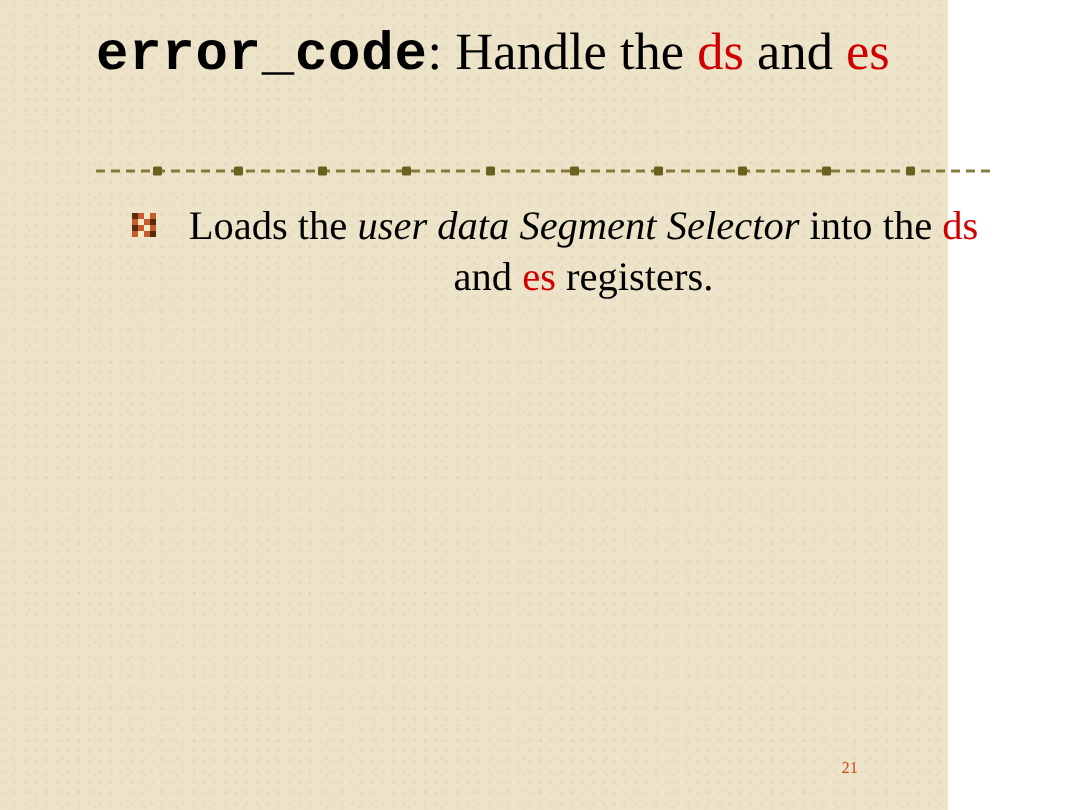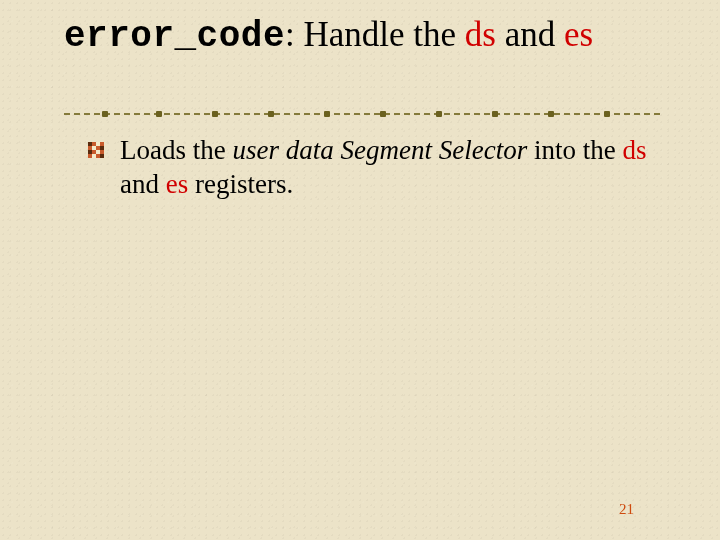--- a/index.html
+++ b/index.html
@@ -3,21 +3,21 @@
 <meta charset="utf-8">
 <style>
   html, body {
     margin: 0;
     padding: 0;
     width: 720px;
     height: 540px;
     overflow: hidden;
   }
   .slide {
-    width: 720px;
+    width: 632px;
     height: 540px;
     box-sizing: border-box;
     position: relative;
     background-color: #ece3c8;
     
     background-image:
       radial-gradient(rgba(0,0,0,0.035) 1px, transparent 1px),
       radial-gradient(rgba(0,0,0,0.03) 1px, transparent 1px),
       radial-gradient(rgba(255,255,255,0.06) 1px, transparent 1px);
     background-size: 7px 7px, 11px 11px, 13px 13px;
@@ -79,20 +79,21 @@
     left: 88px;
     top: 134px;
     width: 570px;
   }
   .bullet-item {
     position: relative;
     padding-left: 32px;
     font-size: 27px;
     line-height: 1.25;
     color: #000;
+    text-align: center;
   }
   .bullet-icon {
     position: absolute;
     left: 0;
     top: 8px;
     width: 16px;
     height: 16px;
   }
   .bullet-icon .bg {
     position: absolute;
@@ -107,23 +108,23 @@
   .bullet-icon .dk { background: #5a2a0d; }
   .bullet-icon .lt { background: #f4e9c9; }
   .bullet-item em {
     font-style: italic;
   }
   .bullet-item .reg {
     color: #d10000;
   }
   .page-num {
     position: absolute;
-    right: 86px;
+    right: 60px;
     bottom: 22px;
-    font-size: 15px;
+    font-size: 11px;
     color: #ce4a0e;
   }
 </style>
 </head>
 <body>
 
 <div class="slide">
 
   <div class="title-block">
     <span class="errcode">error_code</span><span>: Handle the </span><span class="reg">ds</span><span> and </span><span class="reg">es</span>

